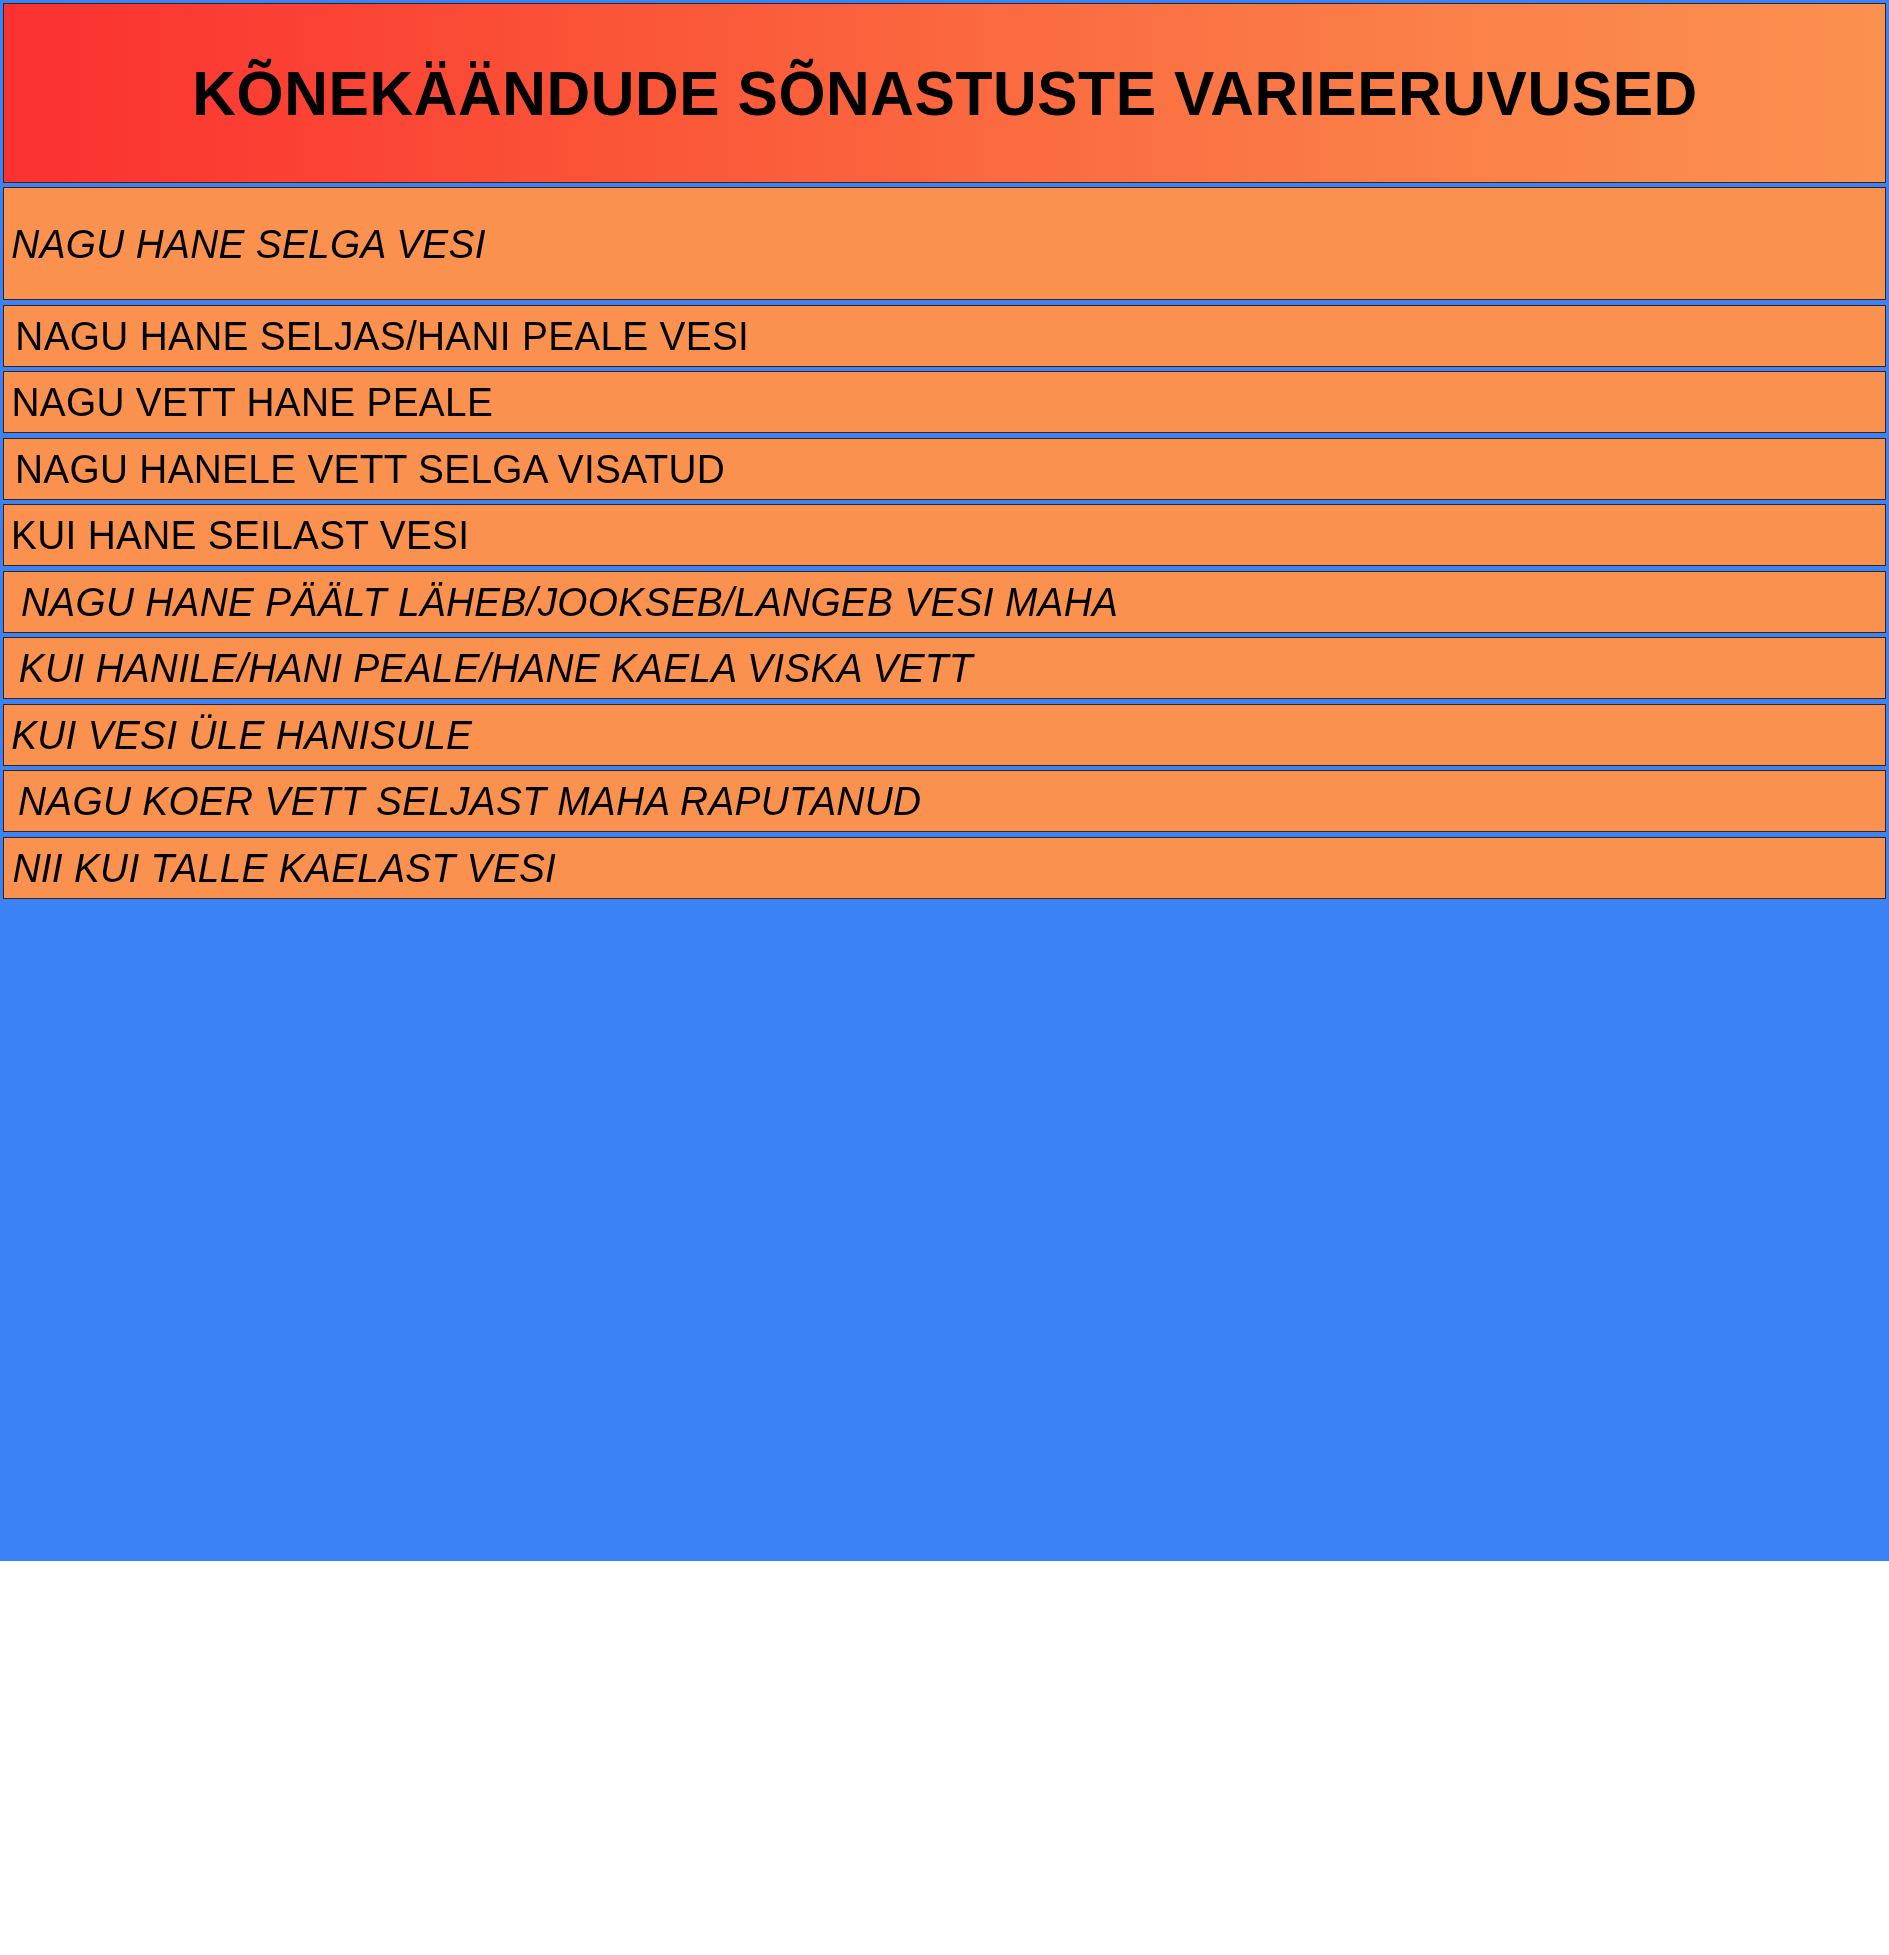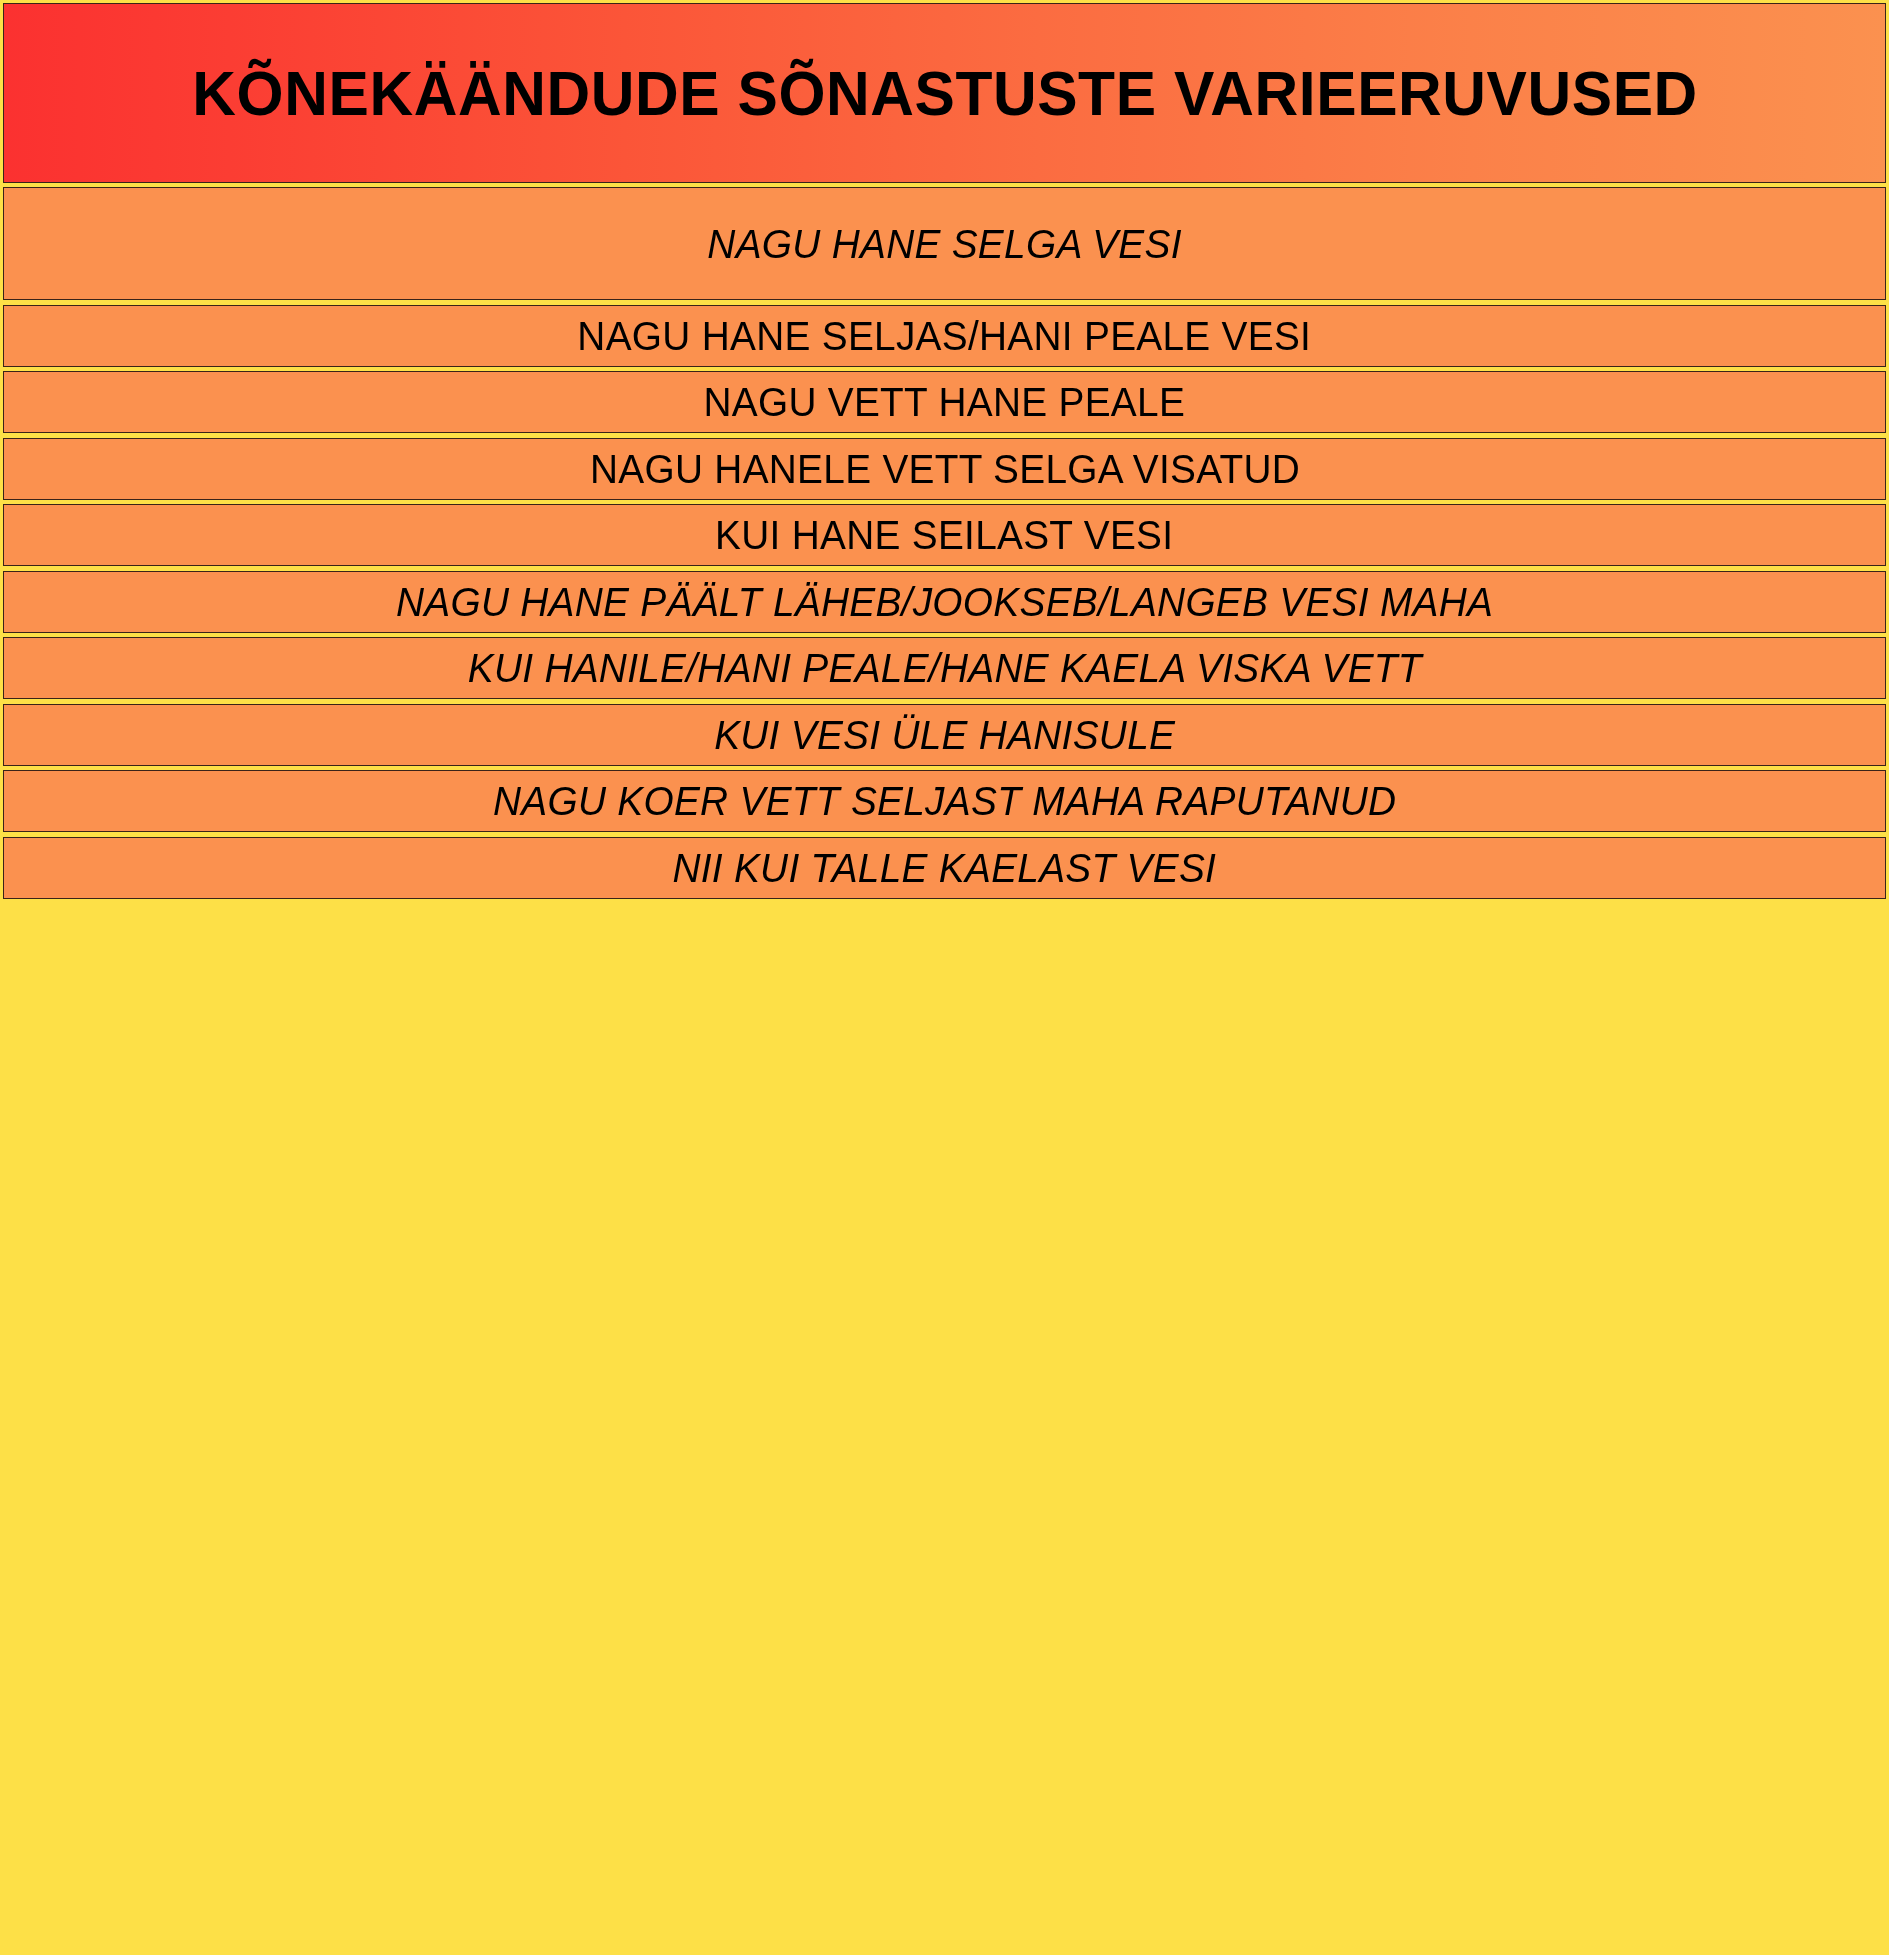--- a/index.html
+++ b/index.html
@@ -10,22 +10,22 @@
   body {
     width: 1890px;
     height: 1955px;
     font-family: "Liberation Sans", sans-serif;
     overflow: hidden;
   }
 
   #sheet {
     position: relative;
     width: 1890px;
-    height: 1955px;
-    background: #fde047;
+    height: 1561px;
+    background: #3b82f6;
     box-sizing: border-box;
   }
 
   
   .header-band {
     position: absolute;
     left: 3.2px;
     top: 3.2px;
     width: 1883px;
     height: 180px;
@@ -56,21 +56,21 @@
     width: 1883px;
   }
   .phrase-row {
     box-sizing: border-box;
     width: 1883px;
     background: #FB914F;
     border: 1.9px solid #3a2318;
     margin-bottom: 4.5px;
     display: flex;
     align-items: center;
-    justify-content: center;
+    justify-content: flex-start;
     overflow: hidden;
   }
   .phrase-row.tall  { height: 113px; }
   .phrase-row.std   { height: 62px; }
 
   .phrase-text {
     font-family: "Liberation Sans", sans-serif;
     font-weight: 400;
     font-size: 40px;
     color: #000000;

